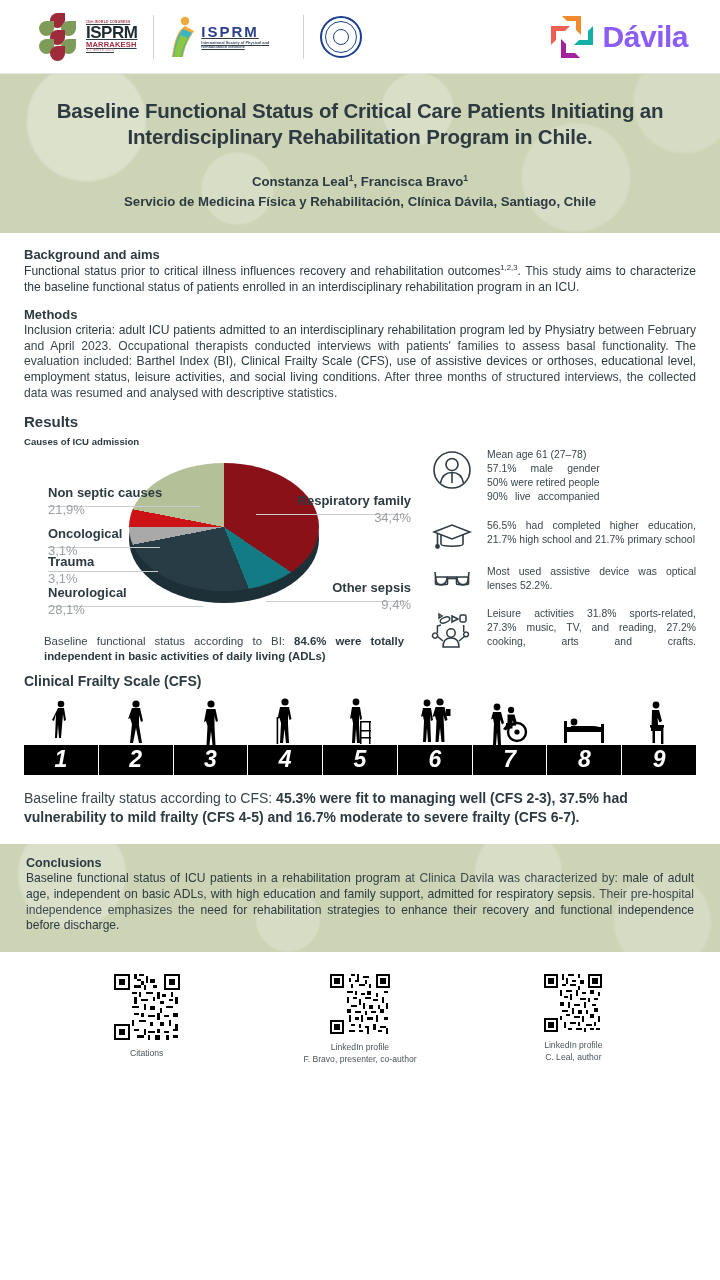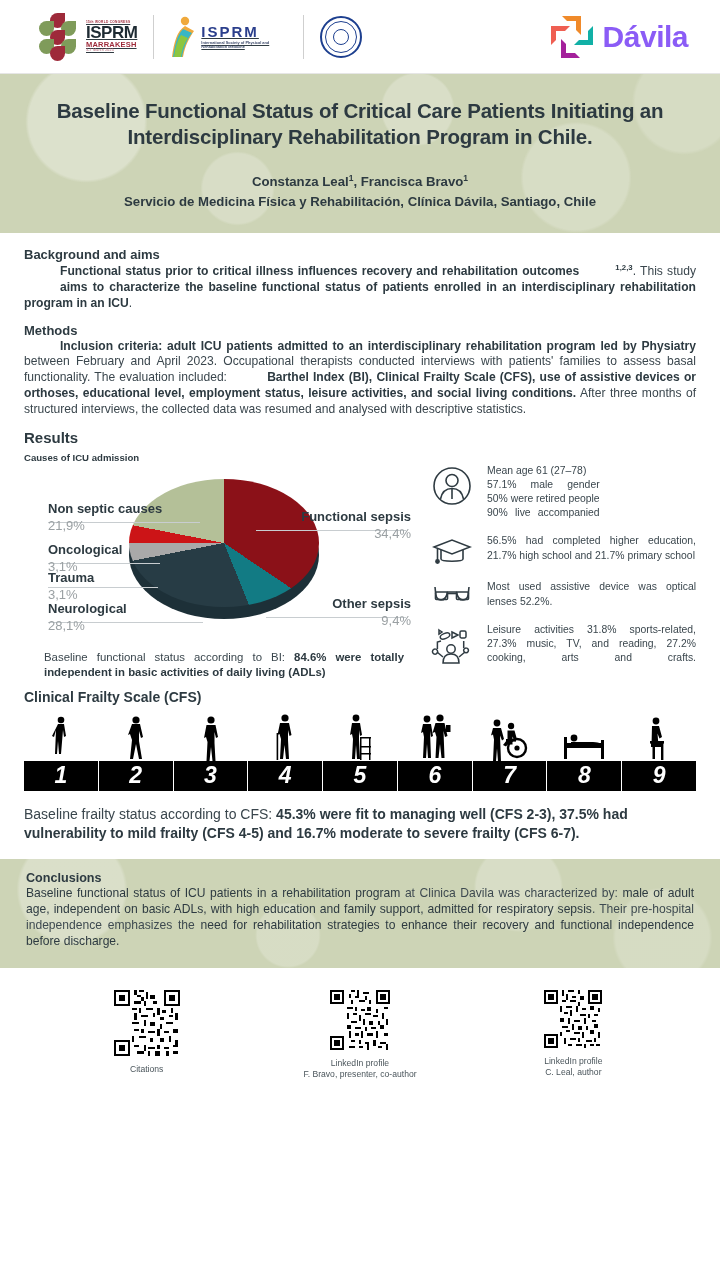--- a/index.html
+++ b/index.html
@@ -79,21 +79,21 @@
   }
   .authors { margin-top: 22px; font-size: 13.2px; font-weight: 800; color: #2d3a41; line-height: 1.45; }
   .authors sup { font-size: 8.5px; }
 
   
   .body { padding: 14px 24px 0; }
   h2.sec { font-size: 13px; font-weight: 800; color: #2d3a41; margin-bottom: 1px; }
   p.para {
     font-size: 12.1px; line-height: 1.31; text-align: justify; color: #3a464d; margin-bottom: 11px;
   }
-  p.para b { font-weight: 700; color: #2d3a41; margin-left: 36px; }
+  p.para b { font-weight: 400; color: #2d3a41; }
   p.para sup { font-size: 7.8px; }
 
   h2.results { font-size: 15px; font-weight: 800; color: #2d3a41; margin: 7px 0 6px; }
 
   .resrow { display: flex; gap: 0; }
   .leftcol { width: 405px; }
   .rightcol { width: 291px; padding-top: 12px; }
 
   .charttitle { font-size: 9.6px; font-weight: 700; color: #2d3a41; margin-bottom: 4px; }
 
@@ -289,21 +289,21 @@
             </div>
             <div class="plabel" style="left:24px;top:102px">
               <span class="n">Trauma</span>
               <span class="v">3,1%</span>
             </div>
             <div class="plabel" style="left:24px;top:133px">
               <span class="n">Neurological</span>
               <span class="v">28,1%</span>
             </div>
             <div class="plabel r" style="right:18px;top:41px">
-              <span class="n">Functional sepsis</span>
+              <span class="n">Respiratory family</span>
               <span class="v">34,4%</span>
             </div>
             <div class="plabel r" style="right:18px;top:128px">
               <span class="n">Other sepsis</span>
               <span class="v">9,4%</span>
             </div>
           </div>
         </div>
 
         <div class="bi">

